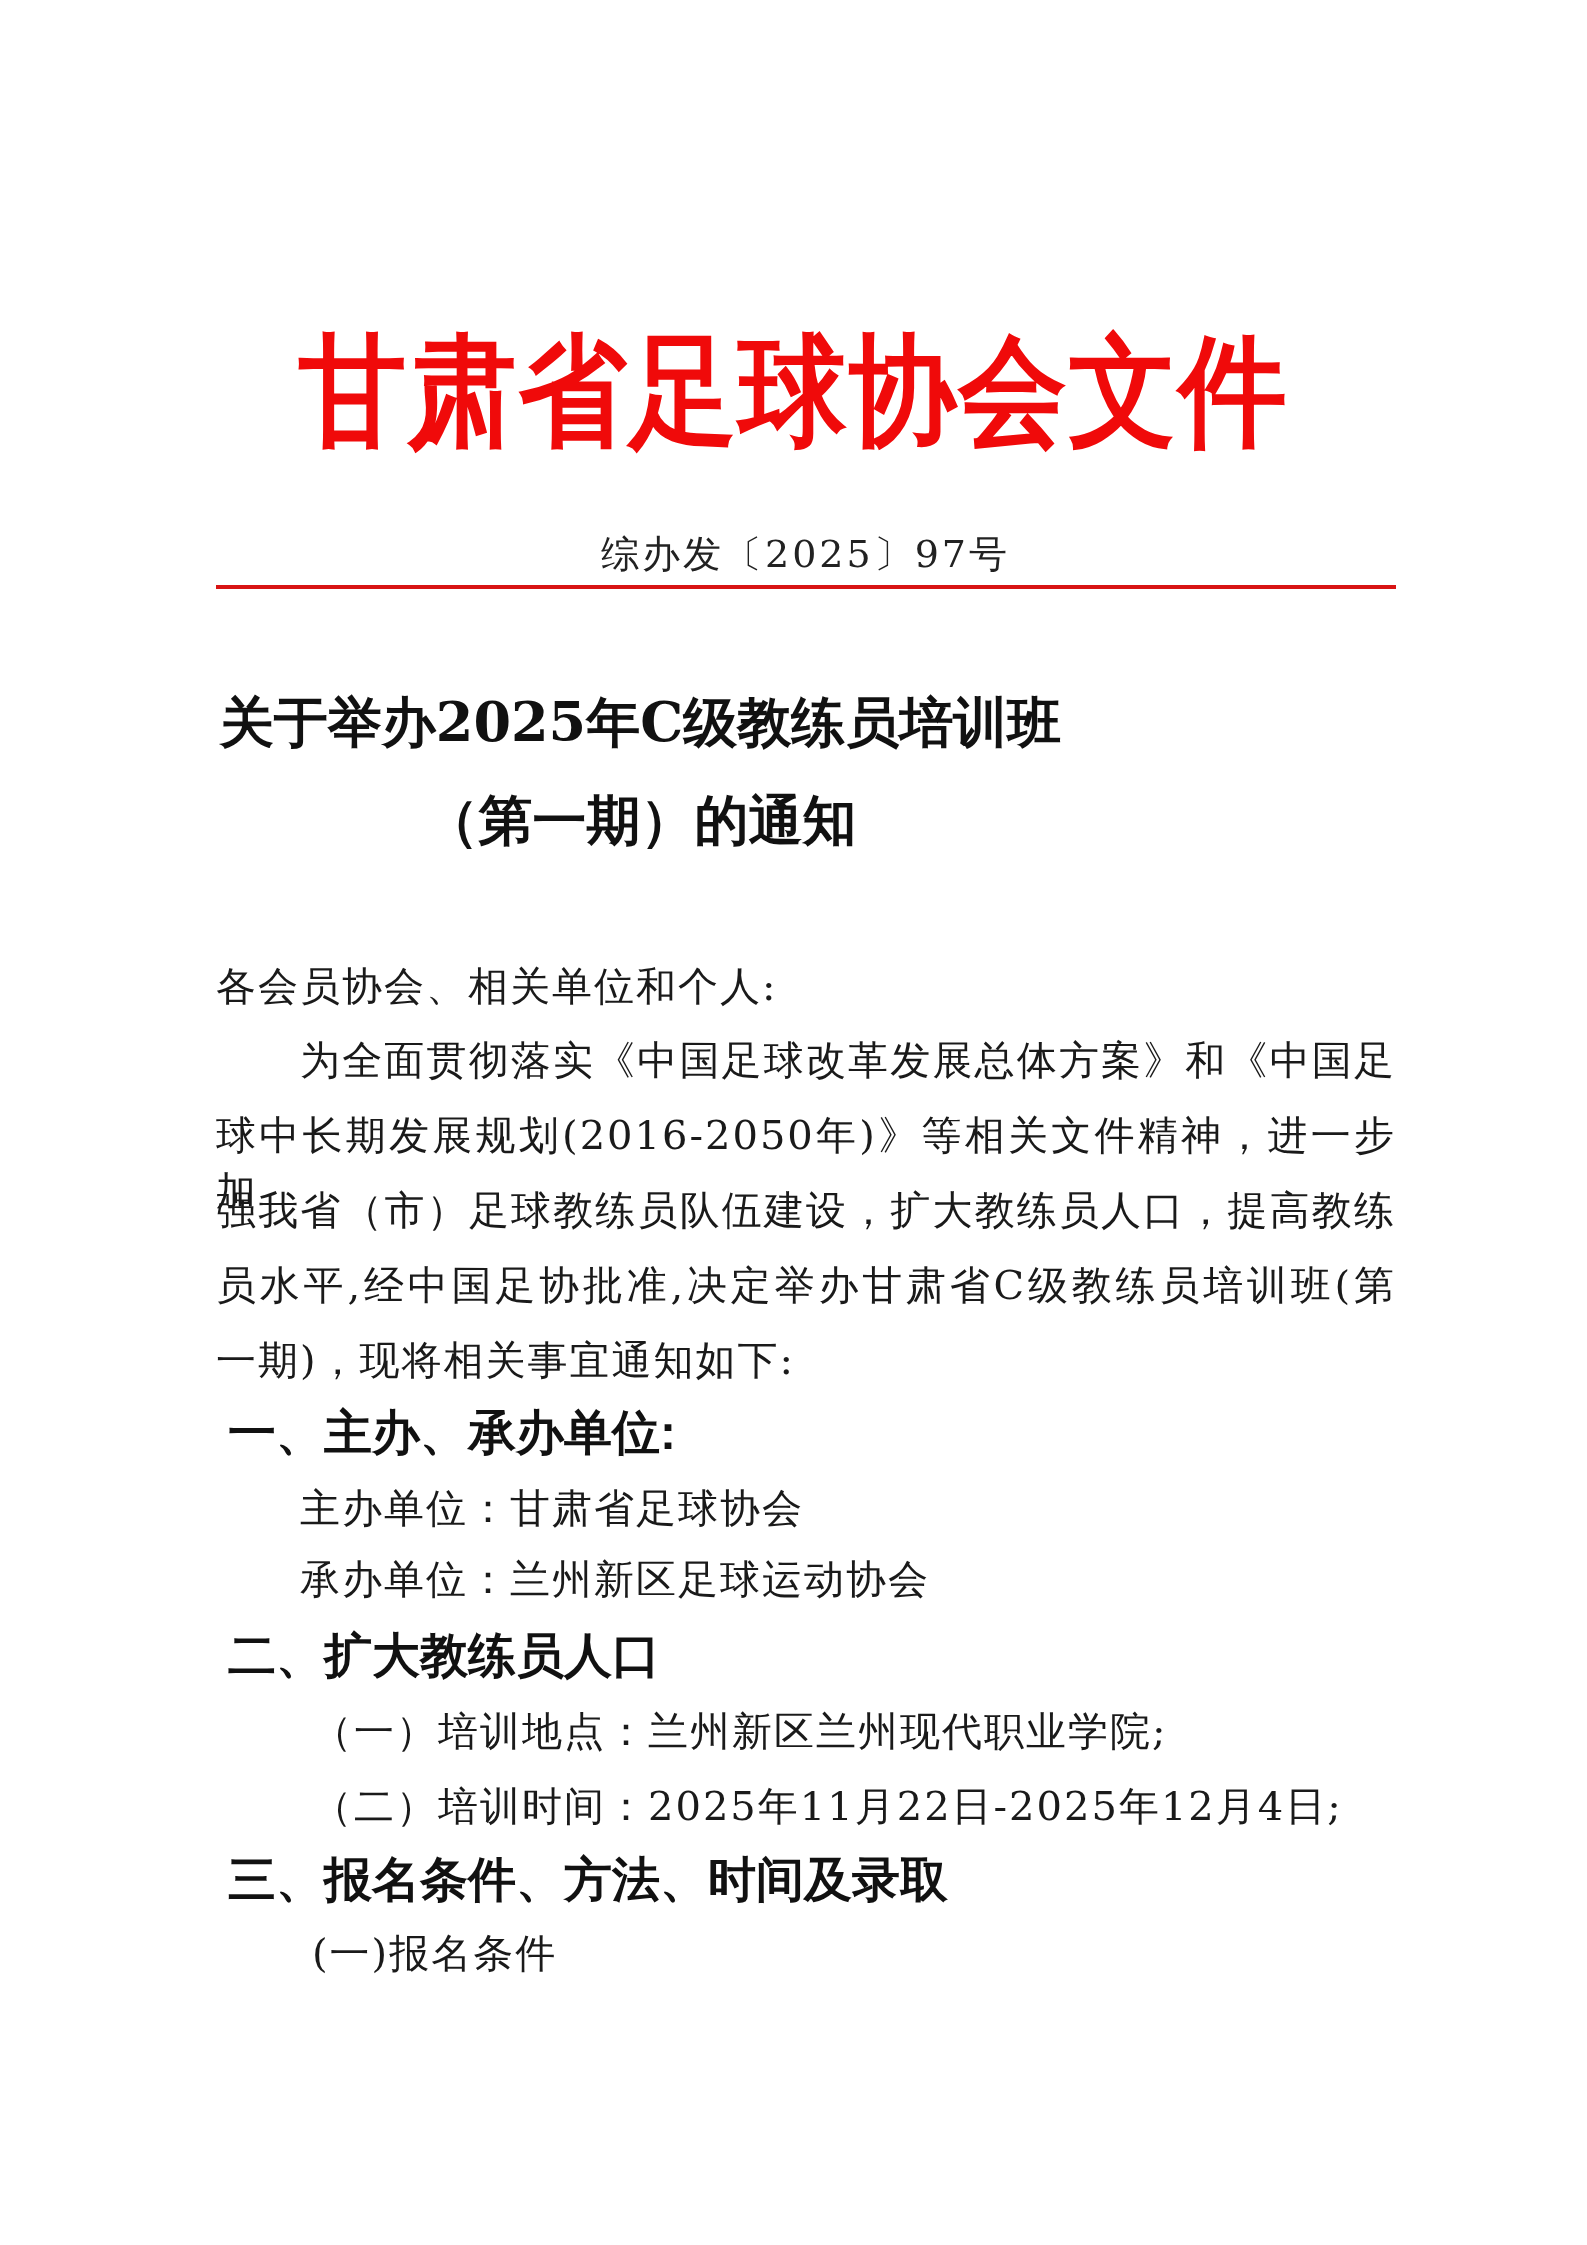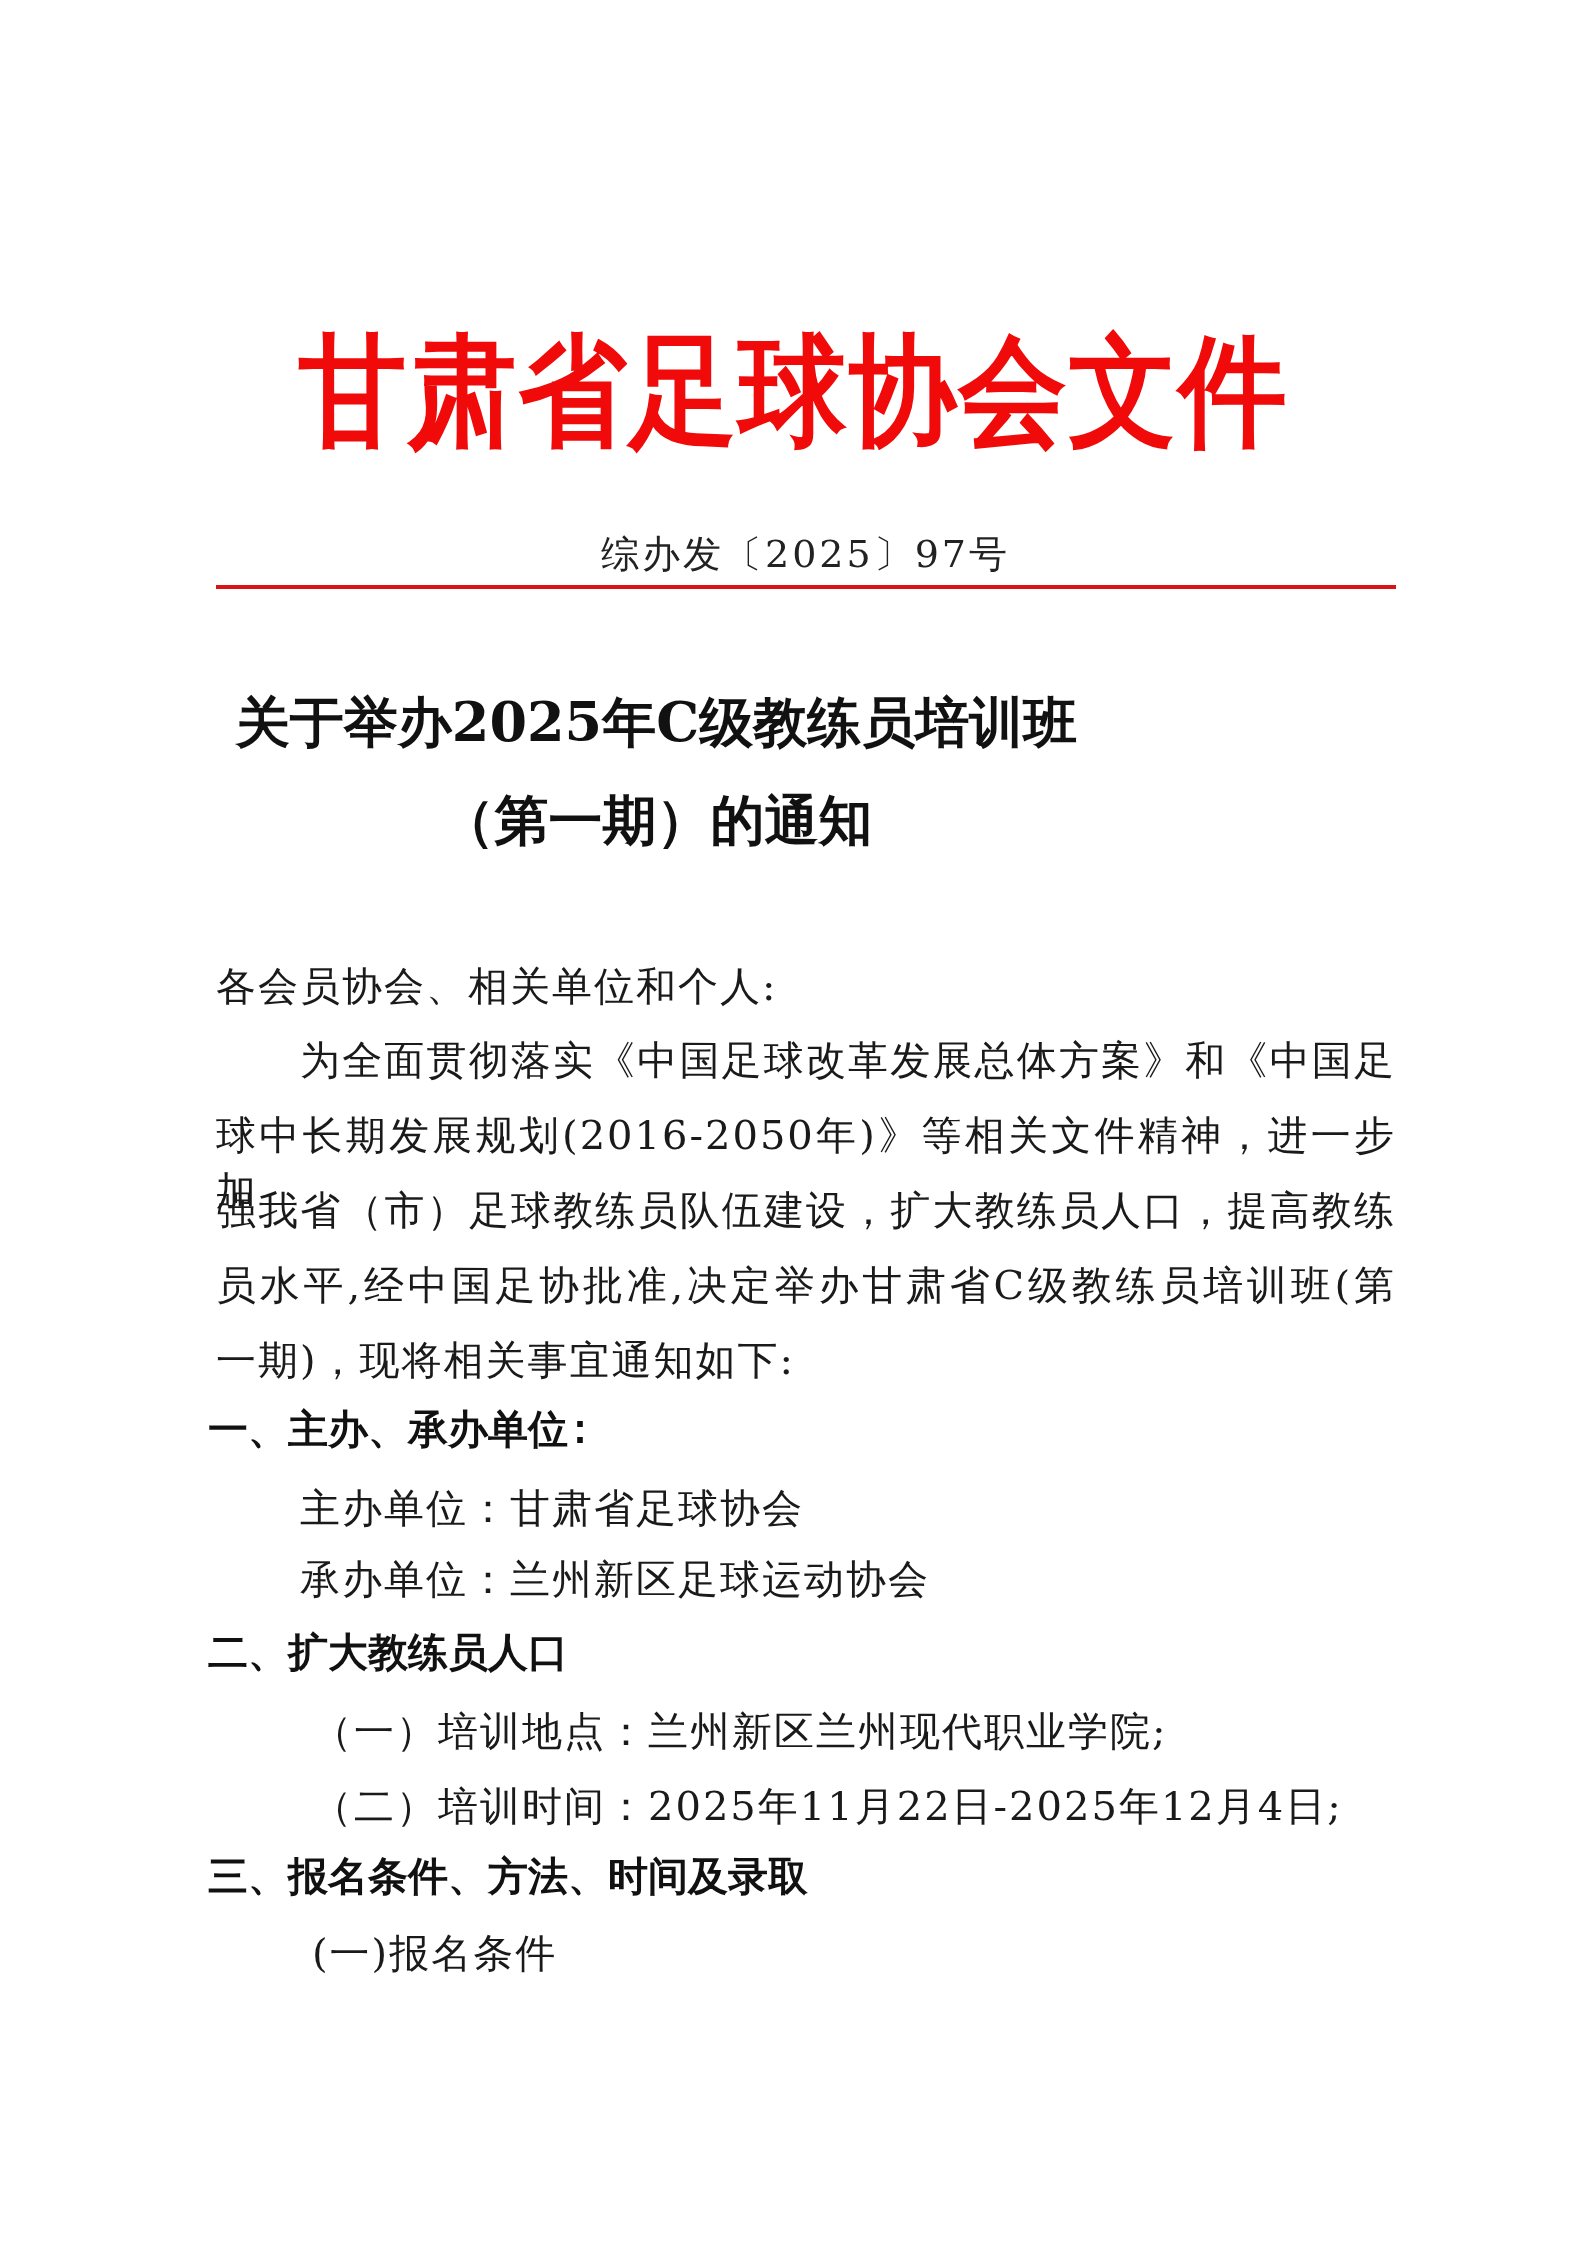--- a/index.html
+++ b/index.html
@@ -50,21 +50,21 @@
     .red-rule {
       position: absolute;
       left: 216px;
       top: 585px;
       width: 1180px;
       height: 4px;
       background: #d81414;
     }
     .title {
       position: absolute;
-      left: 16px;
+      left: 0;
       width: 1281px;
       text-align: center;
       font-family: "DejaVu Serif", "Liberation Serif", serif;
       font-weight: bold;
       font-size: 54px;
       line-height: 70px;
       color: #111111;
     }
     .title.l1 { top: 687px; }
     .title.l2 { top: 785px; }
@@ -80,24 +80,24 @@
     }
     .body-line.justify {
       text-align: justify;
       text-align-last: justify;
       white-space: normal;
     }
     .indent { padding-left: 84px; width: 1096px; }
     .indent-sub { padding-left: 96px; width: 1084px; }
     .heading {
       position: absolute;
-      left: 208px;
-      font-family: Liberation Mono, monospace;
+      left: 228px;
+      font-family: Liberation Sans, sans-serif;
       font-weight: bold;
-      font-size: 40px;
+      font-size: 48px;
       line-height: 56px;
       color: #111111;
       white-space: nowrap;
     }
   </style>
 </head>
 <body>
 
 <div class="page">
 

